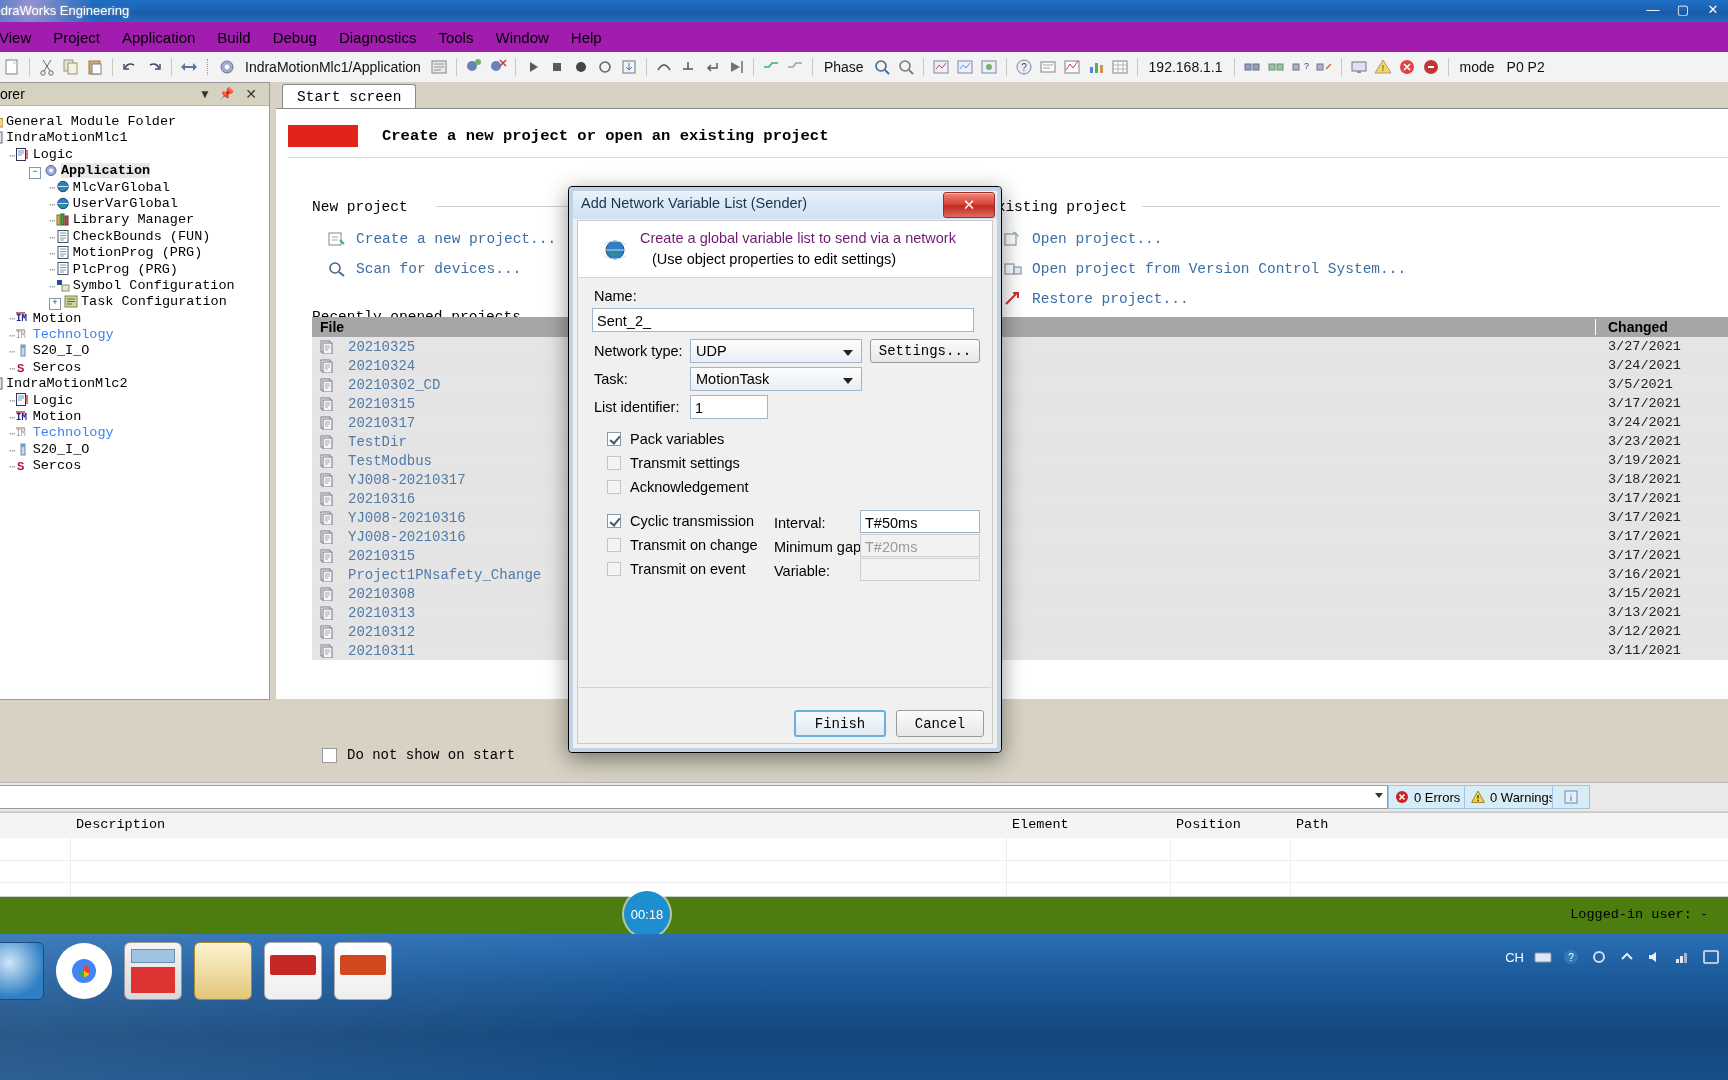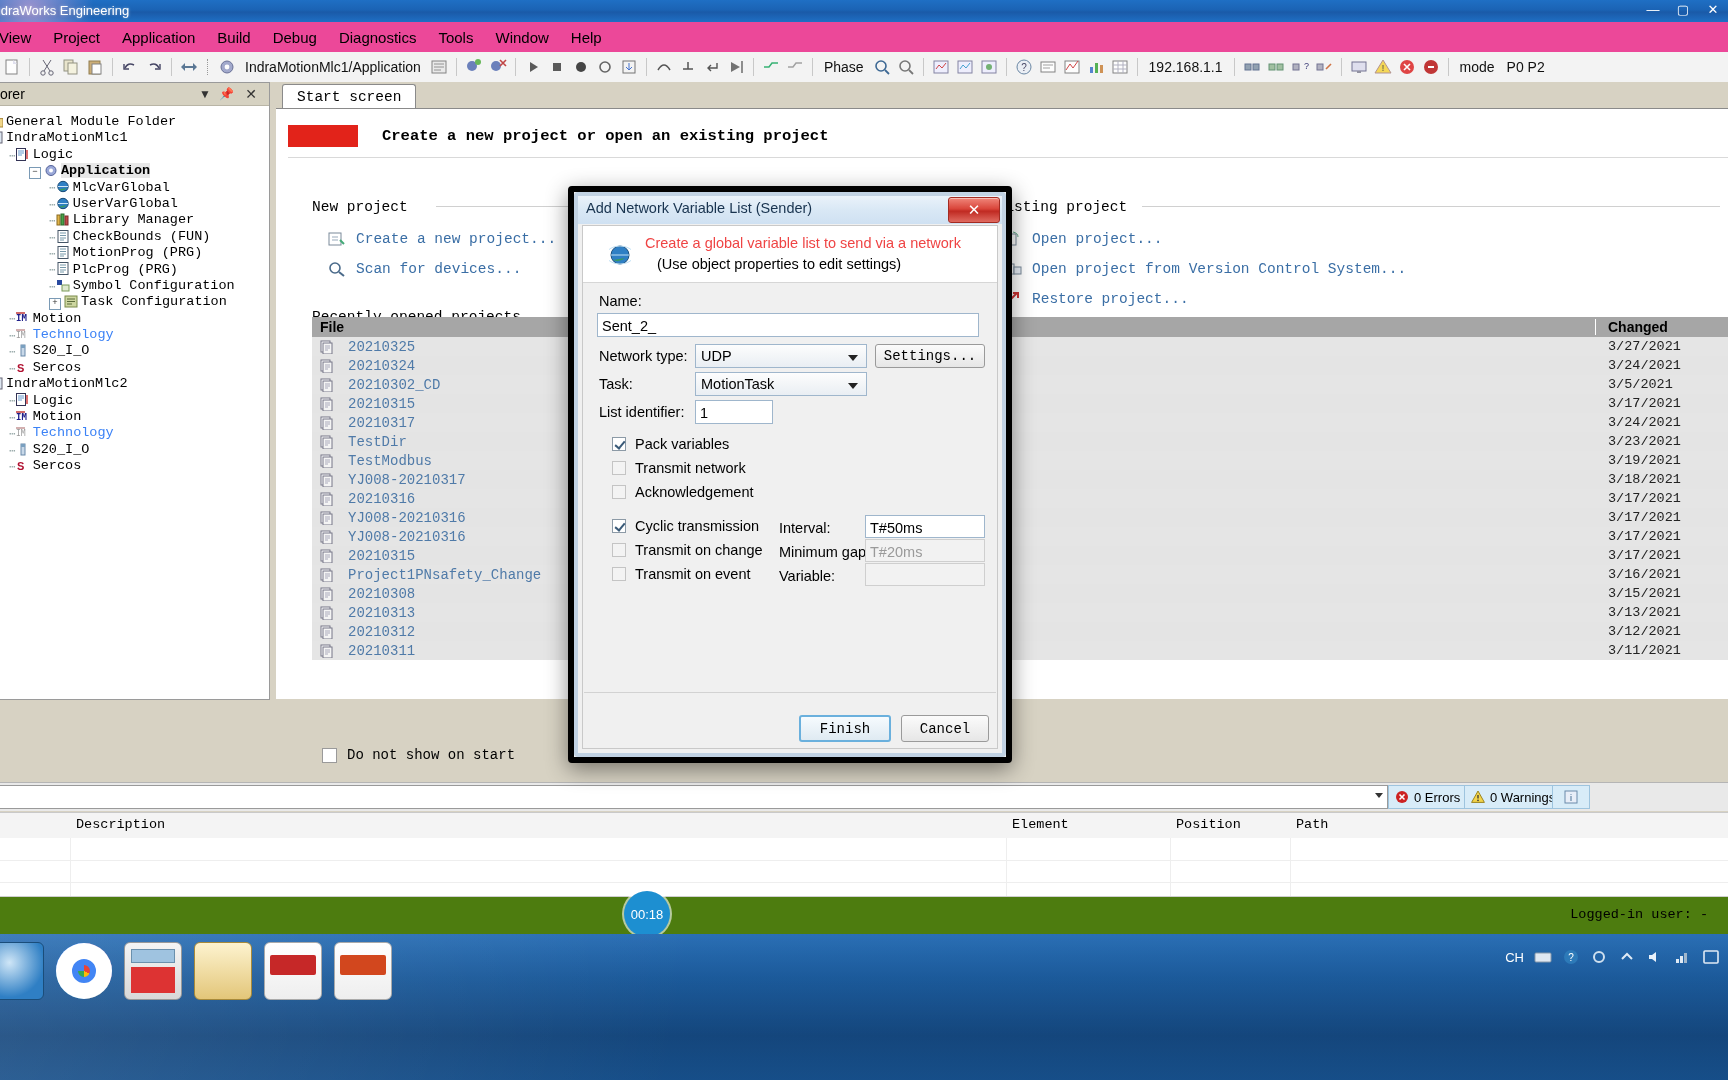--- a/index.html
+++ b/index.html
@@ -20,21 +20,21 @@
   .titlebar .tt{position:absolute;left:-18px;top:0;white-space:nowrap;
     text-shadow:0 0 3px rgba(255,255,255,.5);}
   .titlebar .glow{position:absolute;left:0;top:0;width:120px;height:22px;
     background:radial-gradient(circle at 30px 8px, rgba(255,180,220,.55), rgba(255,255,255,0) 70%);}
   .winbtns{position:absolute;right:0;top:0;height:22px;display:flex;}
   .winbtns div{width:30px;height:22px;color:#fff;font-size:13px;text-align:center;line-height:20px;}
 
   
   .menubar{
     position:absolute;left:0;top:22px;width:1728px;height:30px;
-    background:#ec4899;border-bottom:6px solid #404040;
+    background:#a21caf;border-bottom:6px solid #404040;
     display:flex;align-items:center;
   }
   .menubar .mi{font-size:15px;color:#000;padding:4px 11px;white-space:nowrap;}
   .menubar .mi:first-child{margin-left:-12px;}
 
   
   .toolbar{
     position:absolute;left:0;top:52px;width:1728px;height:30px;
     background:#f3f3f3;border-bottom:1px solid #d6d6d6;
     display:flex;align-items:center;font-size:13px;color:#111;
@@ -140,37 +140,37 @@
   .tb-water{position:absolute;left:0;top:0;width:1728px;height:146px;
     background:linear-gradient(100deg,rgba(255,255,255,.10) 0%,rgba(255,255,255,0) 40%),
                linear-gradient(to top,rgba(0,0,0,.18),rgba(0,0,0,0));}
   .launchers{position:absolute;left:-14px;top:8px;display:flex;align-items:center;gap:12px;}
   .lico{width:56px;height:56px;border-radius:6px;position:relative;}
   .tray{position:absolute;right:8px;top:14px;display:flex;align-items:center;gap:10px;color:#fff;font-size:13px;}
   .tray .ti{width:18px;height:18px;display:inline-block;position:relative;}
 
   
   .dlg{position:absolute;left:568px;top:186px;width:432px;height:565px;
-    background:#f0f0f0;border:6px solid #000000;border-radius:4px;
+    background:#f0f0f0;border:1px solid #000000;border-radius:4px;
     box-shadow:0 6px 22px rgba(0,0,0,.45);}
   .dlg-frame{position:absolute;left:0;top:0;right:0;bottom:0;border:4px solid rgba(185,205,225,.85);
     border-radius:4px;pointer-events:none;}
   .dlg-title{position:absolute;left:4px;top:4px;right:4px;height:28px;
     background:linear-gradient(to bottom,#eaf2fa 0%,#d9e8f5 50%,#cfe1f2 100%);
     border-top-left-radius:3px;border-top-right-radius:3px;}
   .dlg-title .t{position:absolute;left:8px;top:4px;font-size:14.5px;color:#18334f;}
   .dlg-close{position:absolute;right:2px;top:1px;width:50px;height:24px;border-radius:3px;
     background:linear-gradient(to bottom,#f0867a 0%,#d9453a 45%,#c02a22 55%,#e06a60 100%);
     color:#fff;font-size:15px;text-align:center;line-height:24px;
     border:1px solid #a32b22;box-shadow:inset 0 1px 0 rgba(255,255,255,.45);}
   .dlg-body{position:absolute;left:8px;top:33px;right:8px;bottom:8px;background:#f0f0f0;
     border:1px solid #c9c9c9;}
   .dlg-head{height:56px;background:#fff;border-bottom:1px solid #d6d6d6;position:relative;}
   .dlg-head .gico{position:absolute;left:26px;top:18px;width:22px;height:22px;}
-  .dlg-head .l1{position:absolute;left:62px;top:9px;font-size:14.5px;color:#ef4444;}
+  .dlg-head .l1{position:absolute;left:62px;top:9px;font-size:14.5px;color:#701a75;}
   .dlg-head .l2{position:absolute;left:74px;top:30px;font-size:14.5px;color:#000;}
 
   .fld-label{position:absolute;font-size:14.5px;color:#000;}
   .txtin{position:absolute;background:#fff;border:1px solid #9fb6cc;
     font-size:14.5px;color:#000;padding:2px 4px;box-sizing:border-box;line-height:20px;}
   .txtin.ro{background:#f2f2f2;color:#9a9a9a;border:1px solid #cfcfcf;}
   .combo{position:absolute;height:24px;box-sizing:border-box;
     background:linear-gradient(to bottom,#fdfdfd,#e9eef3);
     border:1px solid #9fb6cc;font-size:14.5px;color:#000;line-height:22px;padding-left:5px;}
   .combo .ar{position:absolute;right:8px;top:10px;border-left:5px solid transparent;
@@ -967,21 +967,21 @@
 
       <div class="fld-label" style="left:16px;top:178px;">List identifier:</div>
       <div class="txtin" style="left:112px;top:174px;width:78px;height:24px;">1</div>
 
       <div class="cbrow" style="left:20px;top:210px;">
         <span class="cbx ck"></span>
         <span>Pack variables</span>
       </div>
       <div class="cbrow off" style="left:20px;top:234px;">
         <span class="cbx"></span>
-        <span>Transmit network</span>
+        <span>Transmit settings</span>
       </div>
       <div class="cbrow off" style="left:20px;top:258px;">
         <span class="cbx"></span>
         <span>Acknowledgement</span>
       </div>
 
       <div class="cbrow" style="left:20px;top:292px;">
         <span class="cbx ck"></span>
         <span>Cyclic transmission</span>
       </div>

